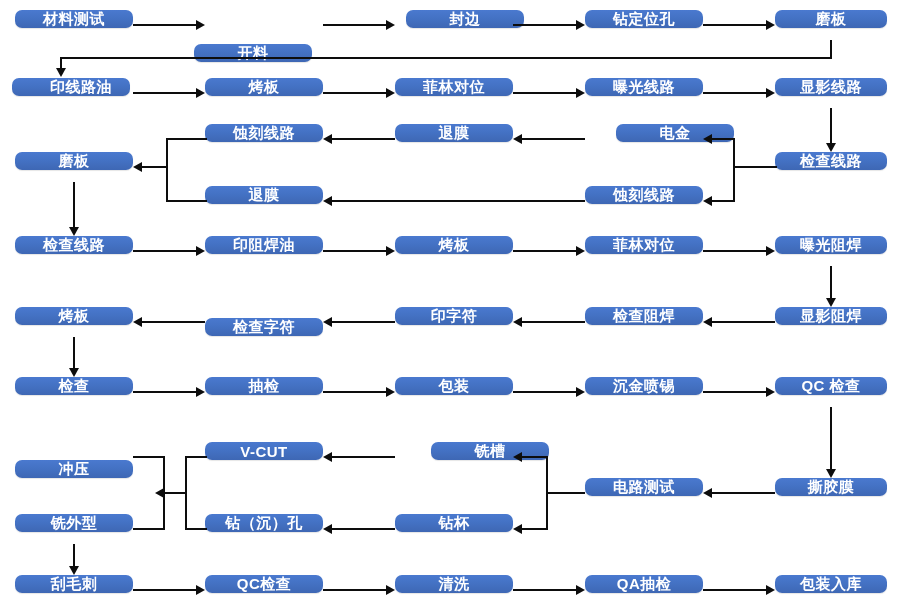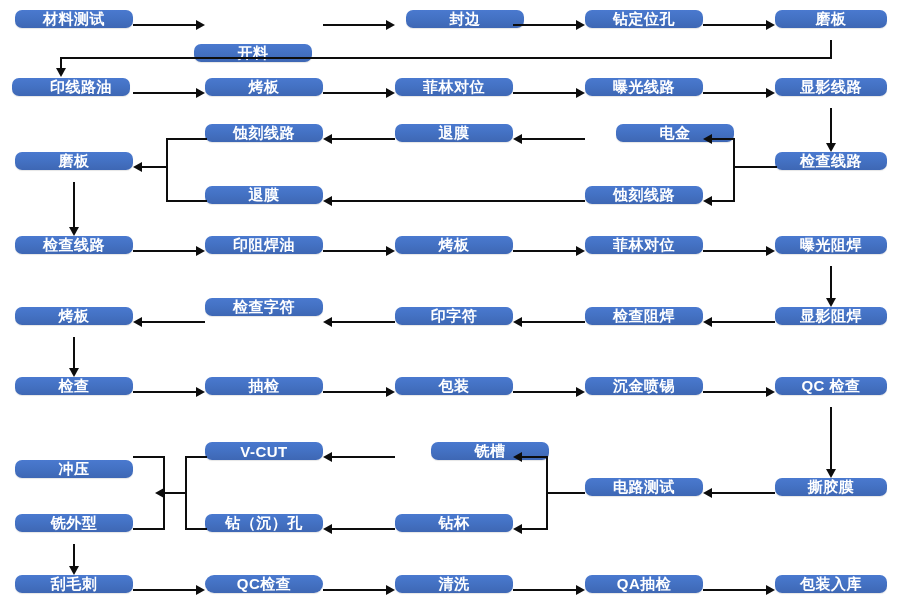--- a/index.html
+++ b/index.html
@@ -116,21 +116,21 @@
       </div>
       <div class="node" style="left: 585px; top: 236px; width: 118px;">
         <span>菲林对位</span>
       </div>
       <div class="node" style="left: 775px; top: 236px; width: 112px;">
         <span>曝光阻焊</span>
       </div>
       <div class="node" style="left: 15px; top: 307px; width: 118px;">
         <span>烤板</span>
       </div>
-      <div class="node" style="left: 205px; top: 298px; width: 118px;">
+      <div class="node" style="left: 205px; top: 318px; width: 118px;">
         <span>检查字符</span>
       </div>
       <div class="node" style="left: 395px; top: 307px; width: 118px;">
         <span>印字符</span>
       </div>
       <div class="node" style="left: 585px; top: 307px; width: 118px;">
         <span>检查阻焊</span>
       </div>
       <div class="node" style="left: 775px; top: 307px; width: 112px;">
         <span>显影阻焊</span>
@@ -170,21 +170,21 @@
       </div>
       <div class="node" style="left: 205px; top: 514px; width: 118px;">
         <span>钻（沉）孔</span>
       </div>
       <div class="node" style="left: 395px; top: 514px; width: 118px;">
         <span>钻杯</span>
       </div>
       <div class="node" style="left: 15px; top: 575px; width: 118px;">
         <span>刮毛刺</span>
       </div>
-      <div class="node" style="left: 205px; top: 575px; width: 118px; border-radius: 9px;">
+      <div class="node" style="left: 205px; top: 575px; width: 118px;">
         <span>QC检查</span>
       </div>
       <div class="node" style="left: 395px; top: 575px; width: 118px;">
         <span>清洗</span>
       </div>
       <div class="node" style="left: 585px; top: 575px; width: 118px;">
         <span>QA抽检</span>
       </div>
       <div class="node" style="left: 775px; top: 575px; width: 112px;">
         <span>包装入库</span>

